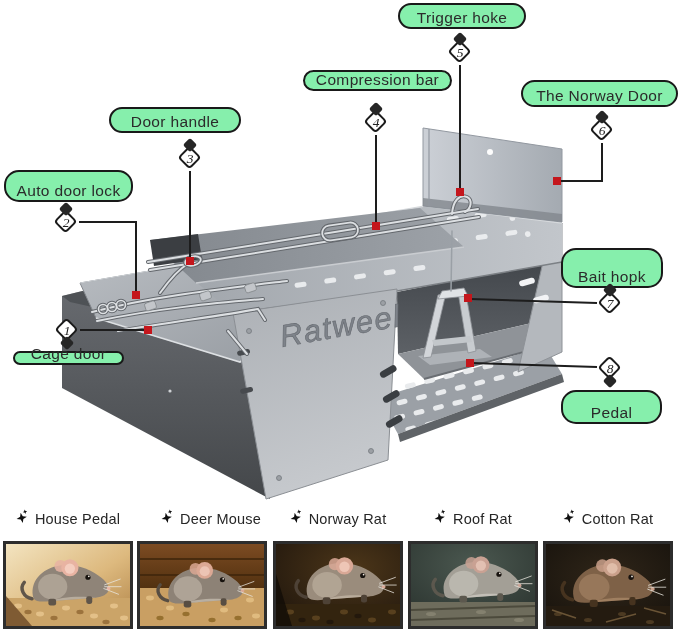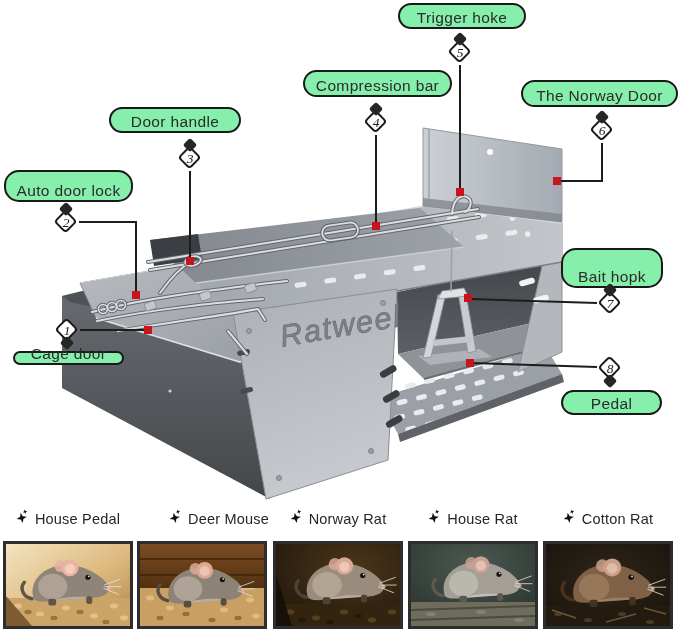--- a/index.html
+++ b/index.html
@@ -296,33 +296,33 @@
 
   <div class="pill" style="left:13px;top:351px;width:111px;height:14px;">
       <span>Cage door</span>
     </div>
   <div class="pill" style="left:4px;top:170px;width:129px;height:32px;">
       <span>Auto door lock</span>
     </div>
   <div class="pill" style="left:109px;top:107px;width:132px;height:26px;">
       <span>Door handle</span>
     </div>
-  <div class="pill" style="left:303px;top:70px;width:149px;height:27px;">
+  <div class="pill" style="left:303px;top:70px;width:149px;height:21px;">
       <span>Compression bar</span>
     </div>
   <div class="pill" style="left:398px;top:3px;width:128px;height:26px;">
       <span>Trigger hoke</span>
     </div>
   <div class="pill" style="left:521px;top:80px;width:157px;height:27px;">
       <span>The Norway Door</span>
     </div>
   <div class="pill" style="left:561px;top:248px;width:102px;height:40px;">
       <span>Bait hopk</span>
     </div>
-  <div class="pill" style="left:561px;top:390px;width:101px;height:25px;">
+  <div class="pill" style="left:561px;top:390px;width:101px;height:34px;">
       <span>Pedal</span>
     </div>
 
   <div class="dmark" style="left:54px;top:317px;">
       <span class="dq"></span>
       <span class="dnum">1</span>
       <span class="dsolid b"></span>
     </div>
   <div class="dmark" style="left:53px;top:209px;">
       <span class="dq"></span>
@@ -359,37 +359,37 @@
       <span class="dnum">8</span>
       <span class="dsolid b"></span>
     </div>
 
   <div class="slabel" style="left:-7px;">
       <svg class="spark" viewBox="0 0 20 18">
         <use href="#sparkle-sil"></use>
       </svg>
       <span>House Pedal</span>
     </div>
-  <div class="slabel" style="left:144px;">
+  <div class="slabel" style="left:136px;">
       <svg class="spark" viewBox="0 0 20 18">
         <use href="#sparkle-sil"></use>
       </svg>
       <span>Deer Mouse</span>
     </div>
   <div class="slabel" style="left:263px;">
       <svg class="spark" viewBox="0 0 20 18">
         <use href="#sparkle-sil"></use>
       </svg>
       <span>Norway Rat</span>
     </div>
   <div class="slabel" style="left:398px;">
       <svg class="spark" viewBox="0 0 20 18">
         <use href="#sparkle-sil"></use>
       </svg>
-      <span>House Rat</span>
+      <span>Roof Rat</span>
     </div>
   <div class="slabel" style="left:533px;">
       <svg class="spark" viewBox="0 0 20 18">
         <use href="#sparkle-sil"></use>
       </svg>
       <span>Cotton Rat</span>
     </div>
 
   <div class="photo" style="left:3px;">
     <svg viewBox="0 0 124 82" style="--fur:#8f8478;--fur-l:#d2c7b6;--fur-d:#5f554a;--ear:#e8b3a2;--ear-l:#f4cdbf;">

